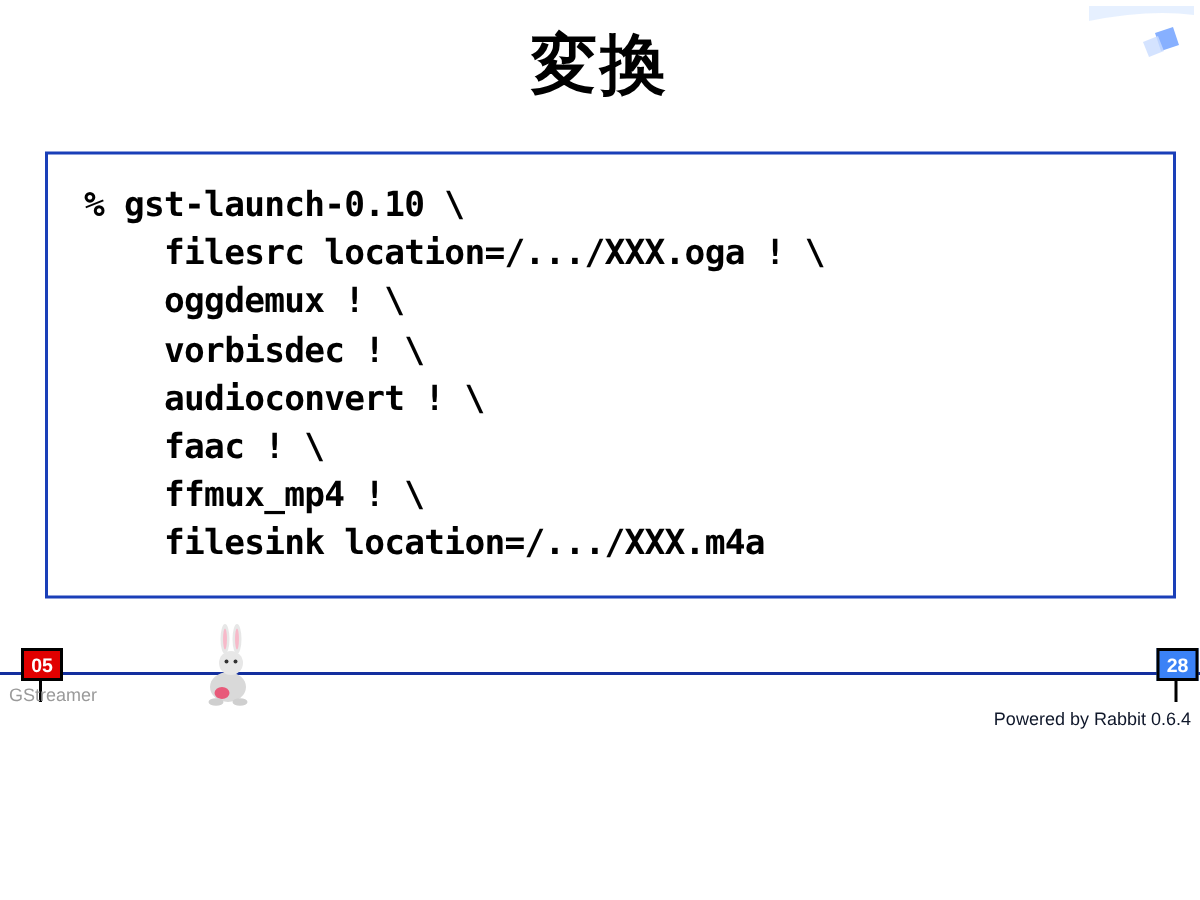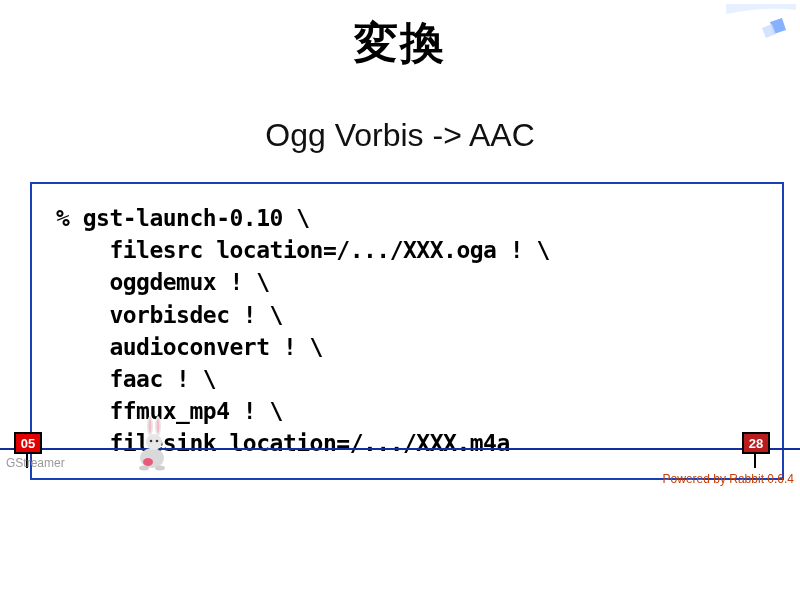--- a/index.html
+++ b/index.html
@@ -62,21 +62,21 @@
     height: 22px;
     color: #fff;
     font-size: 13px;
     font-weight: bold;
     display: flex;
     align-items: center;
     justify-content: center;
     border: 2px solid #000;
   }
   .flag-left  { left: 14px;  background: #e10000; justify-content: center; }
-  .flag-right { right: 30px; background: #b91c1c; }
+  .flag-right { right: 1px; background: #3b82f6; }
   .flag::before {
     content: "";
     position: absolute;
     left: 10px;
     bottom: -16px;
     width: 2px;
     height: 16px;
     background: #000;
   }
   .rabbit {
@@ -91,40 +91,39 @@
     position: absolute;
     left: 6px; bottom: 22px;
     font-size: 12px;
     color: #9a9a9a;
     font-family: "Verdana", sans-serif;
   }
   .footer-right {
     position: absolute;
     right: 6px; bottom: 6px;
     font-size: 12px;
-    color: #c2410c;
+    color: #0f172a;
     font-family: "Verdana", sans-serif;
   }
 </style>
 </head>
 <body>
 
 <div class="slide">
 
   <div class="corner-deco">
     <svg viewBox="0 0 70 40">
       <polygon points="44,18 56,14 60,26 48,30" fill="#7aa7ff" opacity="0.9"></polygon>
       <polygon points="36,24 46,20 50,30 40,34" fill="#c9dcff" opacity="0.8"></polygon>
       <path d="M0,0 Q30,0 70,0 L70,6 Q40,2 0,10 Z" fill="#dce9ff" opacity="0.7"></path>
     </svg>
   </div>
 
   <h1 class="title">変換</h1>
 
-  <h2 class="subtitle">Ogg Vorbis -&gt; AAC</h2>
 
   <div class="code-box">
     <div class="code">% gst-launch-0.10 \
     filesrc location=/.../XXX.oga ! \
     oggdemux ! \
     vorbisdec ! \
     audioconvert ! \
     faac ! \
     ffmux_mp4 ! \
     filesink location=/.../XXX.m4a</div>

